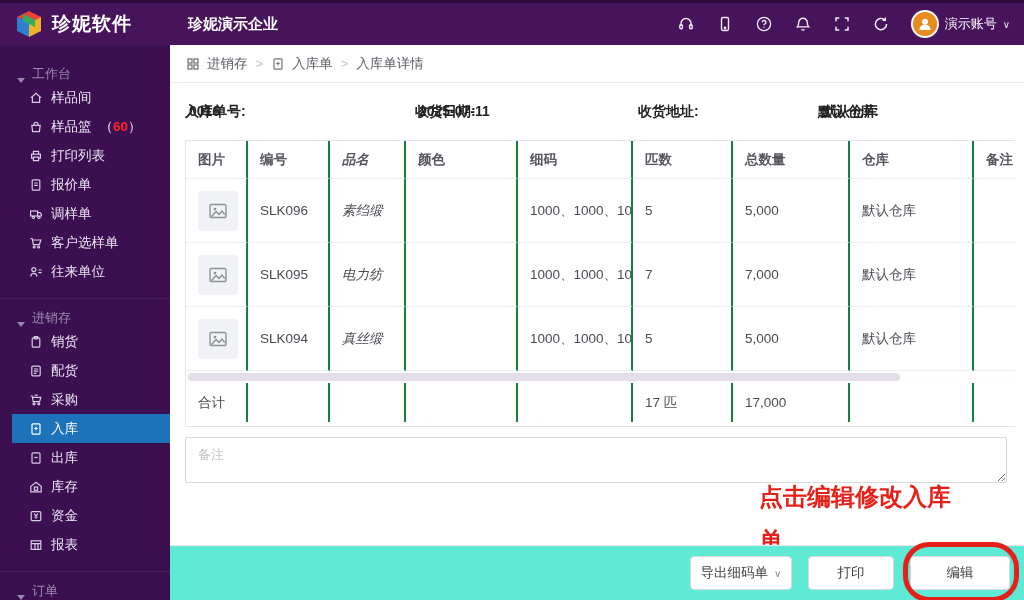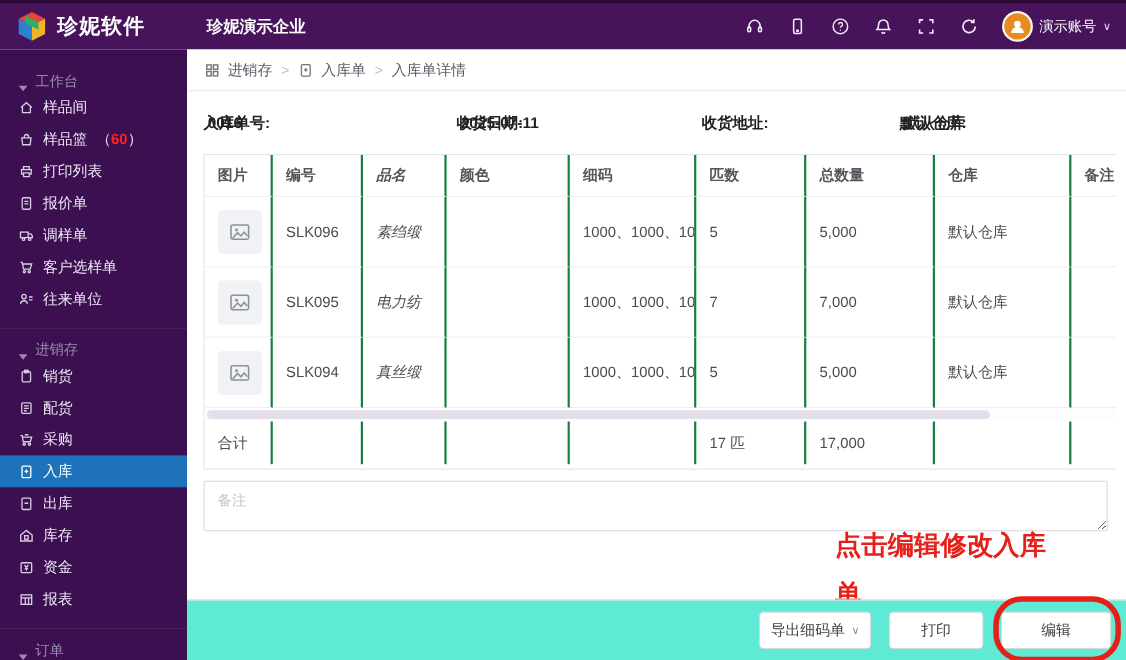--- a/index.html
+++ b/index.html
@@ -27,21 +27,21 @@
   
   .sidebar { position:absolute; left:0; top:45px; width:170px; height:555px;
     background:var(--sidebar,#3b0f50); overflow:hidden; }
   .side-section { margin-top:12px; }
   .side-section + .side-section { border-top:1px solid rgba(255,255,255,.07); padding-top:2px; }
   .side-header { height:26px; display:flex; align-items:flex-end; gap:7px;
     padding-left:17px; color:#9b89ad; font-size:13px; cursor:pointer; }
   .caret-down { width:0; height:0; border-left:4px solid transparent; border-right:4px solid transparent;
     border-top:5px solid #9b89ad; }
   .side-item { height:29px; display:flex; align-items:center; gap:8px;
-    padding-left:17px; color:#ece5f4; font-size:13.5px; cursor:pointer; white-space:nowrap; }
+    padding-left:17px; color:#ece5f4; font-size:13.5px; cursor:pointer; white-space:nowrap;margin-left:12px; }
   .side-item.selected { background:var(--selected,#1d72ba); color:#fff; }
   .si-icon { width:14px; height:14px; flex:0 0 14px; color:#d8cde4; }
   .side-item.selected .si-icon { color:#fff; }
   .si-icon svg { width:14px; height:14px; display:block; }
   .badge-red { color:#ff2424; font-weight:bold; }
 
   
   .main { position:absolute; left:170px; top:45px; width:854px; height:555px; background:#fff; }
   .breadcrumb { height:38px; border-bottom:1px solid #ececec; display:flex; align-items:center;
     gap:7px; padding-left:16px; color:#5c5c66; font-size:13.5px; }

